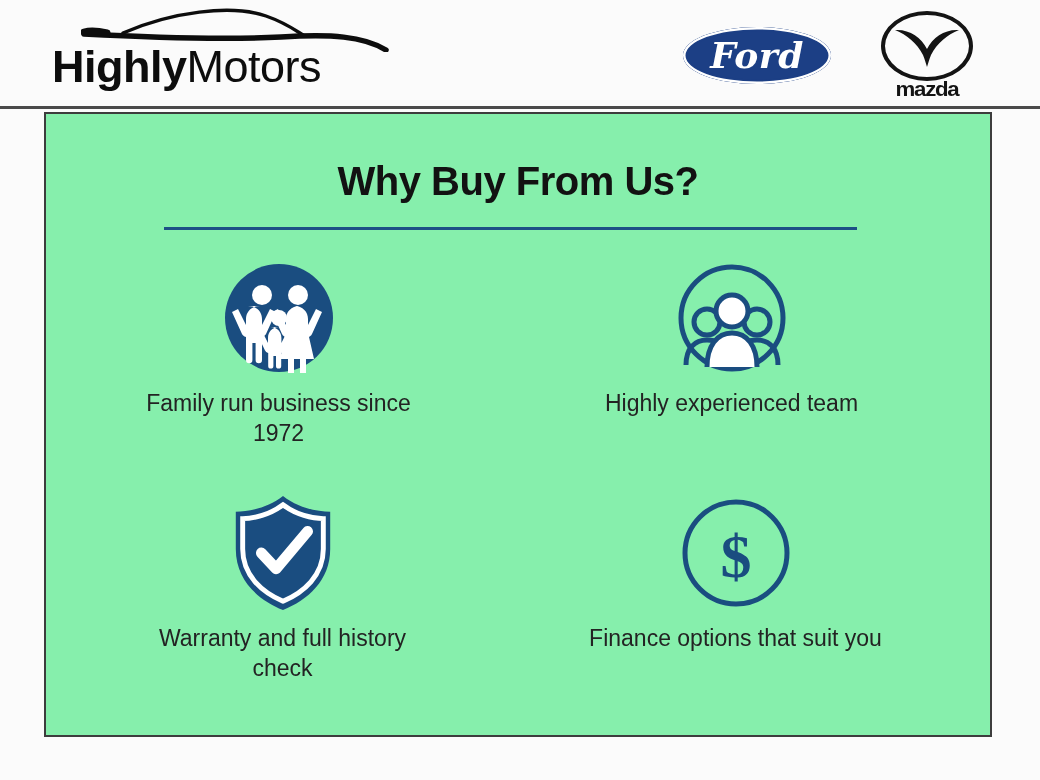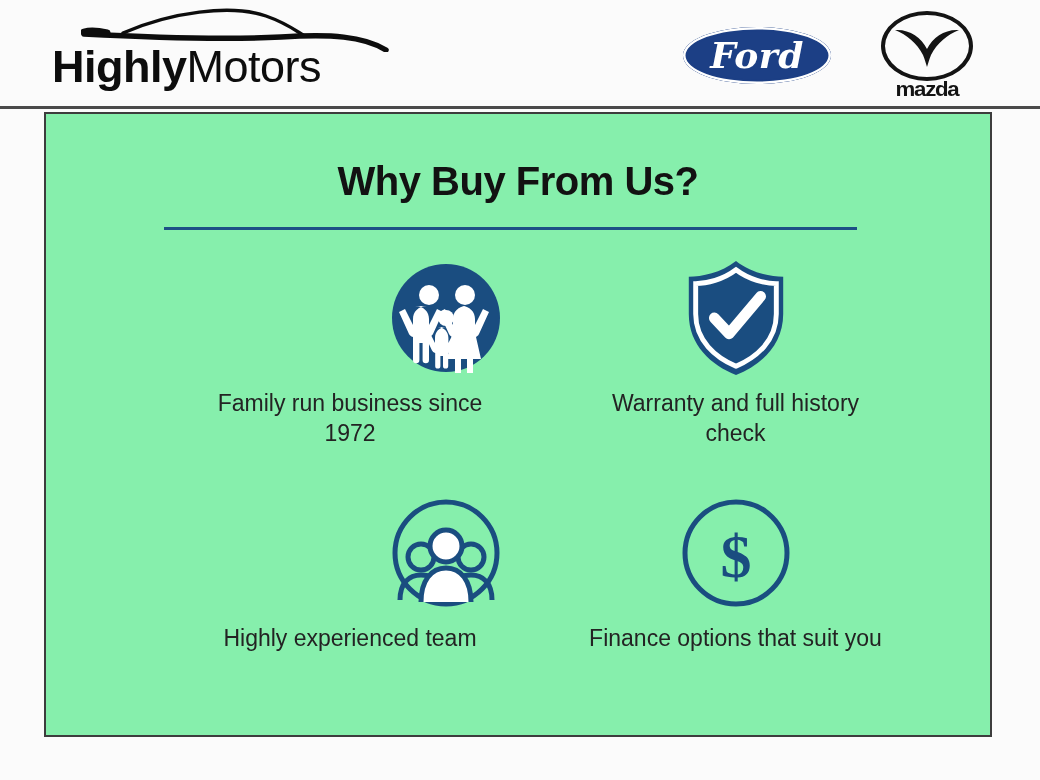--- a/index.html
+++ b/index.html
@@ -188,21 +188,21 @@
   }
   .feature-label {
     margin-top: 14px;
     width: 310px;
     text-align: center;
     font-size: 23px;
     line-height: 1.32;
     color: #232323;
   }
   
-  .col-left  { transform: translateX(-14px); align-items: flex-end; }
+  .col-left  { transform: translateX(-14px); }
   .col-right { transform: translateX(-10px); }
 </style>
 </head>
 <body>
 
 <div id="header">
 
   <div id="brand-logo">
     <svg id="car-silhouette" viewBox="0 0 310 46">
       <path d="M42 27 C 90 6, 150 -2, 185 10 C 205 17, 214 24, 222 29" fill="none" stroke="#0d0d0d" stroke-width="3.4" stroke-linecap="round"></path>
@@ -249,53 +249,53 @@
 
             <circle cx="74" cy="32" r="10"></circle>
             <path d="M74 43 c-9 0-14 6-14 13 l0 6 -8-16 -6 3 10 22 c0 0 1 2 3 3 l-5 22 8 0 0 15 a3 3 0 0 0 6 0 l0-15 6 0 0 15 a3 3 0 0 0 6 0 l0-15 8 0 -5-22 c2-1 3-3 3-3 l10-22 -6-3 -8 16 0-6 c0-7-5-13-14-13 z" transform="translate(2,0)"></path>
 
             <circle cx="55" cy="55" r="8"></circle>
             <path d="M55 64 c-7 0-11 5-11 11 l0 5 -6-12 -5 2.5 8 17 c0 0 1.6 2.4 3.2 2.4 l0 13 a2.6 2.6 0 0 0 5.2 0 l0-10 2.6 0 0 10 a2.6 2.6 0 0 0 5.2 0 l0-13 c1.6 0 3.2-2.4 3.2-2.4 l8-17 -5-2.5 -6 12 0-5 c0-6-4-11-11-11 z"></path>
           </g>
         </svg>
       </div>
       <div class="feature-label">Family run business since 1972</div>
+    </div>
+
+    <div class="feature-cell col-left">
+      <div class="feature-icon">
+        <svg viewBox="0 0 112 112" width="112" height="112">
+          <circle cx="56" cy="56" r="51" fill="none" stroke="#1a4d80" stroke-width="5"></circle>
+          <g fill="none" stroke="#1a4d80" stroke-width="5" stroke-linejoin="round">
+
+            <circle cx="31" cy="60" r="13"></circle>
+            <path d="M10 103 C 10 86, 19 78, 31 78 C 36 78, 40 79, 43 81"></path>
+
+            <circle cx="81" cy="60" r="13"></circle>
+            <path d="M102 103 C 102 86, 93 78, 81 78 C 76 78, 72 79, 69 81"></path>
+
+            <circle cx="56" cy="49" r="16" fill="#ffffff"></circle>
+            <path d="M31 105 C 31 84, 41 71, 56 71 C 71 71, 81 84, 81 105" fill="#ffffff"></path>
+          </g>
+        </svg>
+      </div>
+      <div class="feature-label">Highly experienced team</div>
     </div>
 
     <div class="feature-cell col-right">
       <div class="feature-icon">
         <svg viewBox="0 0 110 120" width="110" height="118">
           <path d="M55 2 C 40 14, 20 18, 7 18 l0 38 C 7 88, 30 108, 55 118 C 80 108, 103 88, 103 56 l0-38 C 90 18, 70 14, 55 2 Z" fill="#1a4d80"></path>
           <path d="M55 11 C 42 21, 25 25, 14 25 l0 31 C 14 83, 34 100, 55 109 C 76 100, 96 83, 96 56 l0-31 C 85 25, 68 21, 55 11 Z" fill="none" stroke="#ffffff" stroke-width="5"></path>
           <path d="M33 60 L 48 76 L 80 38" fill="none" stroke="#ffffff" stroke-width="11" stroke-linecap="round" stroke-linejoin="round"></path>
         </svg>
       </div>
       <div class="feature-label">Warranty and full history check</div>
     </div>
 
-    <div class="feature-cell col-left">
-      <div class="feature-icon">
-        <svg viewBox="0 0 112 112" width="112" height="112">
-          <circle cx="56" cy="56" r="51" fill="none" stroke="#1a4d80" stroke-width="5"></circle>
-          <g fill="none" stroke="#1a4d80" stroke-width="5" stroke-linejoin="round">
-
-            <circle cx="31" cy="60" r="13"></circle>
-            <path d="M10 103 C 10 86, 19 78, 31 78 C 36 78, 40 79, 43 81"></path>
-
-            <circle cx="81" cy="60" r="13"></circle>
-            <path d="M102 103 C 102 86, 93 78, 81 78 C 76 78, 72 79, 69 81"></path>
-
-            <circle cx="56" cy="49" r="16" fill="#ffffff"></circle>
-            <path d="M31 105 C 31 84, 41 71, 56 71 C 71 71, 81 84, 81 105" fill="#ffffff"></path>
-          </g>
-        </svg>
-      </div>
-      <div class="feature-label">Highly experienced team</div>
-    </div>
-
     <div class="feature-cell col-right">
       <div class="feature-icon">
         <svg viewBox="0 0 112 112" width="112" height="112">
           <circle cx="56" cy="56" r="51" fill="none" stroke="#1a4d80" stroke-width="5"></circle>
           <text x="56" y="80" text-anchor="middle" font-family="Liberation Serif, serif" font-size="62" font-weight="bold" fill="#1a4d80">$</text>
         </svg>
       </div>
       <div class="feature-label">Finance options that suit you</div>
     </div>
 

